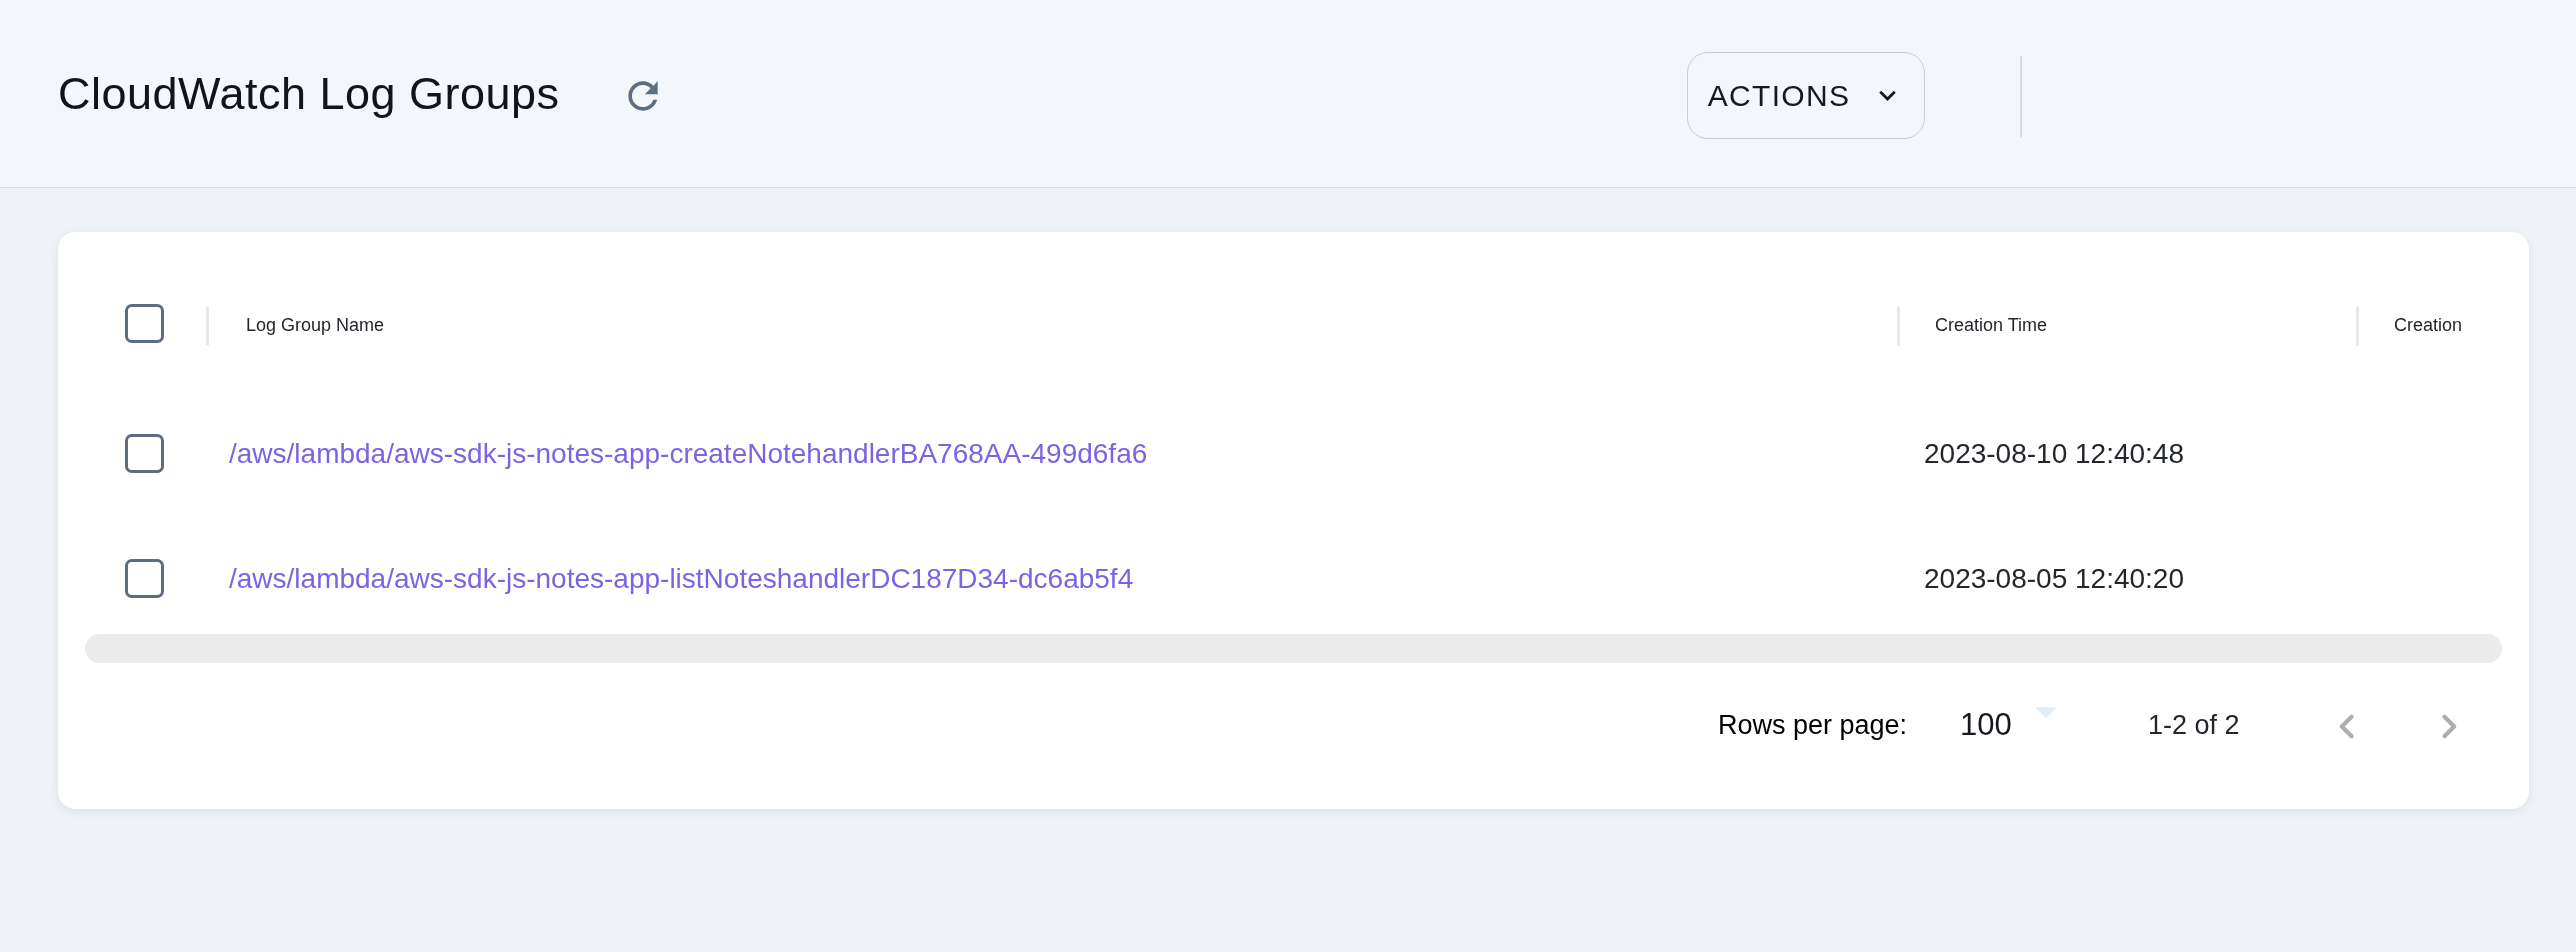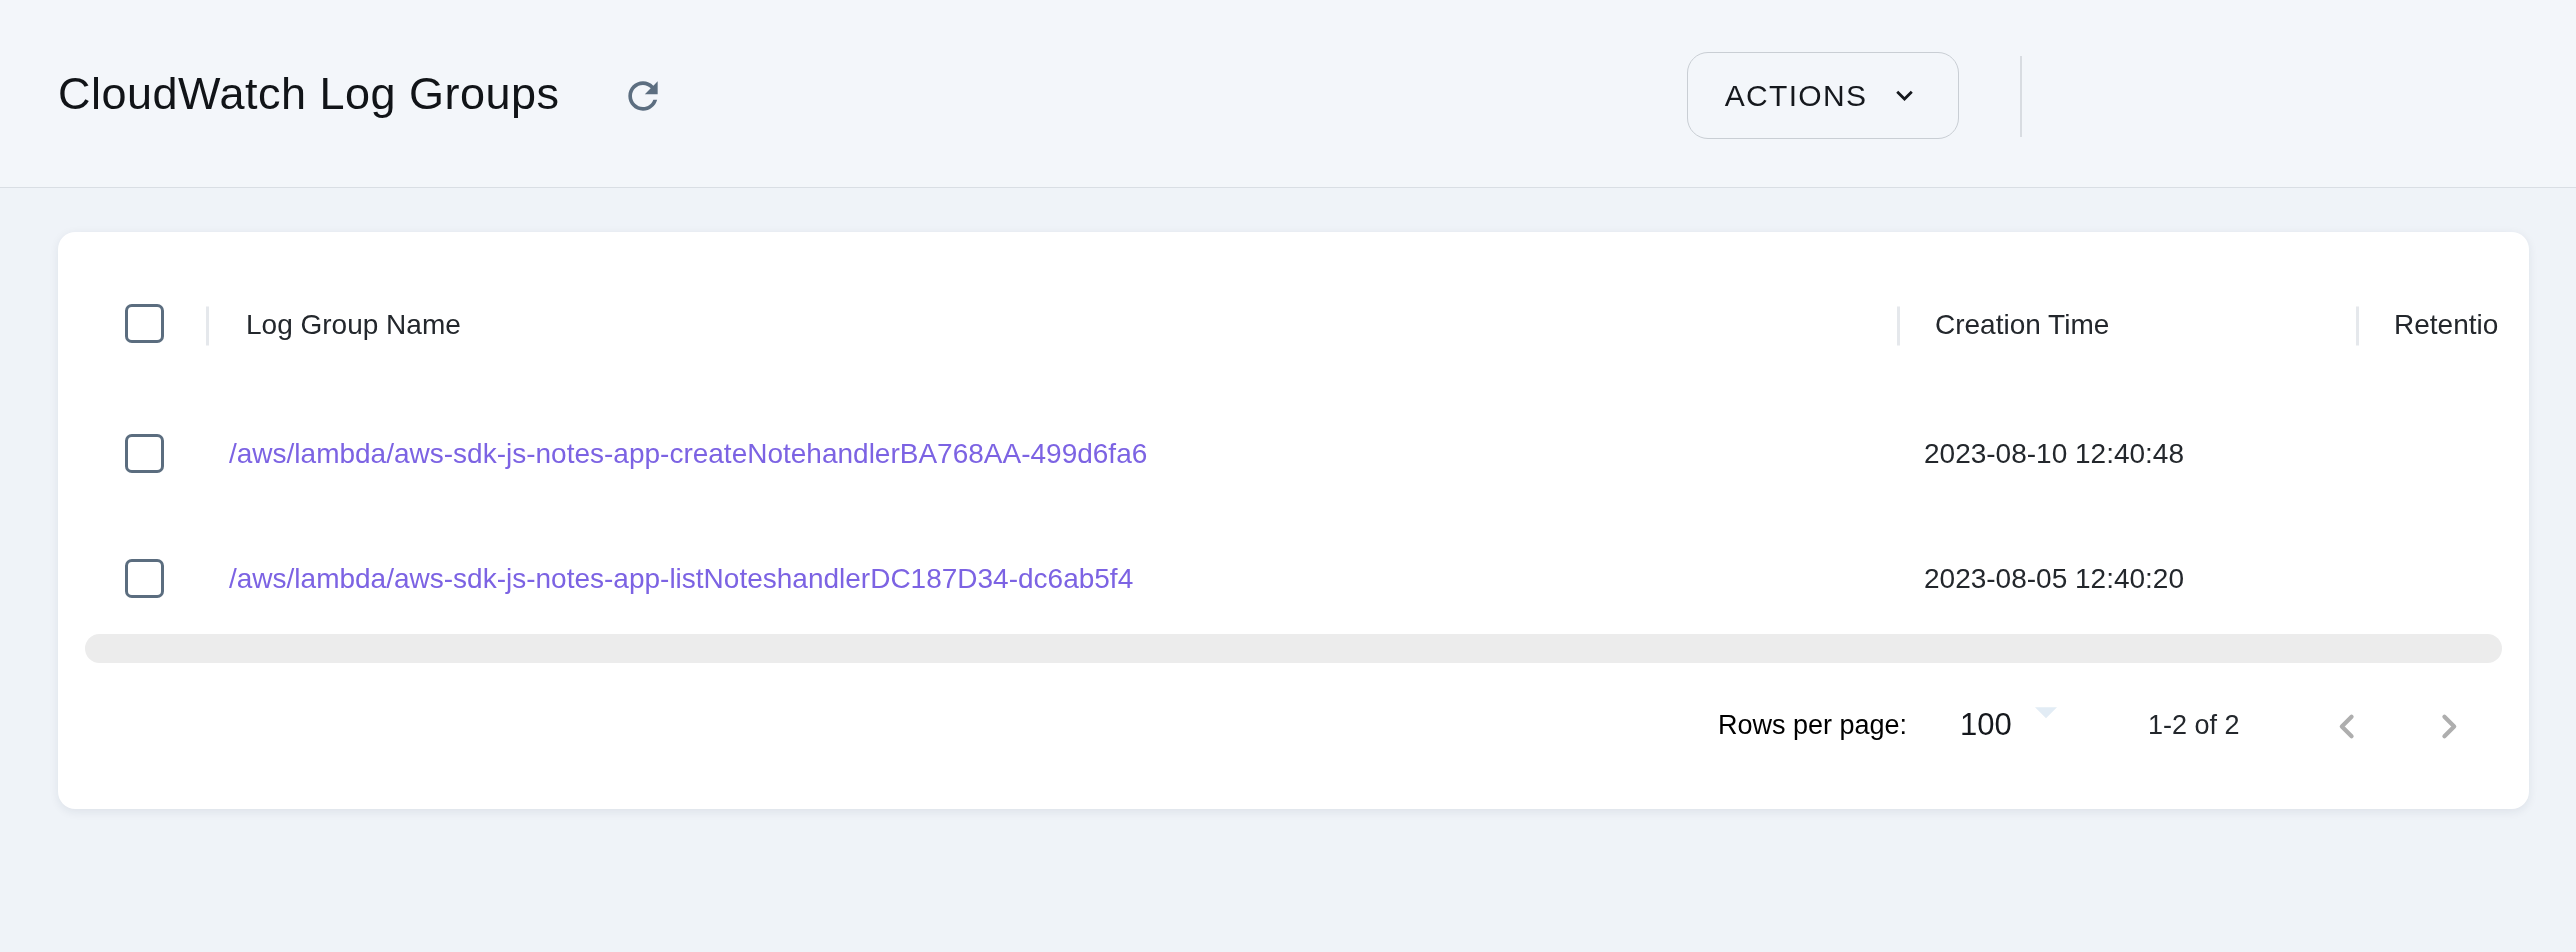--- a/index.html
+++ b/index.html
@@ -19,21 +19,21 @@
   .refresh-btn{
     position:absolute;left:621px;top:96px;transform:translateY(-50%);
     width:44px;height:44px;border:none;background:transparent;padding:0;cursor:pointer;
   }
   .text-btn{
     position:absolute;left:1262px;top:96px;transform:translateY(-50%);
     background:transparent;border:none;padding:0;cursor:pointer;
     font-family:inherit;font-size:30px;font-weight:500;letter-spacing:1.3px;color:#15181d;white-space:nowrap;
   }
   .actions-btn{
-    position:absolute;left:1687px;top:52px;width:272px;height:87px;
+    position:absolute;left:1687px;top:52px;width:238px;height:87px;
     background:transparent;border:1.9px solid #c9ced4;border-radius:21px;box-sizing:border-box;
     display:flex;align-items:center;justify-content:center;gap:21px;cursor:pointer;
     font-family:inherit;font-size:30px;font-weight:500;letter-spacing:1.3px;color:#15181d;
   }
   .hdr-divider{
     position:absolute;left:2020px;top:56px;width:1.9px;height:81px;background:#d8dce1;
   }
   .region-select{
     position:absolute;left:2064px;top:52px;width:452px;height:87px;
     border:1.9px solid #c9ced4;border-radius:21px;box-sizing:border-box;background:transparent;
@@ -54,21 +54,21 @@
     overflow:hidden;
   }
   .checkbox{
     position:absolute;width:33px;height:33px;border:3.9px solid #5b6d7f;border-radius:6.8px;
     background:#fff;cursor:pointer;
   }
   .col-divider{
     position:absolute;width:2.9px;height:39px;background:#e5e8ec;transform:translateY(-50%);
   }
   .th{
-    position:absolute;transform:translateY(-52%);font-size:28px;color:#23272c;white-space:nowrap;
+    position:absolute;transform:translateY(-52%);font-size:18px;color:#23272c;white-space:nowrap;
   }
   .cell-link{
     position:absolute;transform:translateY(-52%);font-size:28px;color:#7c63e3;text-decoration:none;white-space:nowrap;cursor:pointer;
   }
   .cell-time{
     position:absolute;transform:translateY(-52%);font-size:28px;color:#23272c;white-space:nowrap;
   }
   .hscrollbar{
     position:absolute;left:27px;top:402px;width:2417px;height:29px;border-radius:14.5px;background:#ececec;cursor:pointer;
   }
@@ -114,21 +114,21 @@
   </div>
 
   <div class="card">
 
     <div class="checkbox" style="left:67px;top:72px;"></div>
     <div class="col-divider" style="left:148px;top:94px;"></div>
     <div class="th" style="left:188px;top:94px;">Log Group Name</div>
     <div class="col-divider" style="left:1839px;top:94px;"></div>
     <div class="th" style="left:1877px;top:94px;">Creation Time</div>
     <div class="col-divider" style="left:2298px;top:94px;"></div>
-    <div class="th" style="left:2336px;top:94px;">Retentio</div>
+    <div class="th" style="left:2336px;top:94px;">Creation</div>
 
     <div>
       <div class="checkbox" style="left:67px;top:202px;"></div>
       <a class="cell-link" style="left:171px;top:223px;">/aws/lambda/aws-sdk-js-notes-app-createNotehandlerBA768AA-499d6fa6</a>
       <div class="cell-time" style="left:1866px;top:223px;">2023-08-10 12:40:48</div>
     </div>
 
     <div>
       <div class="checkbox" style="left:67px;top:327px;"></div>
       <a class="cell-link" style="left:171px;top:348px;">/aws/lambda/aws-sdk-js-notes-app-listNoteshandlerDC187D34-dc6ab5f4</a>

